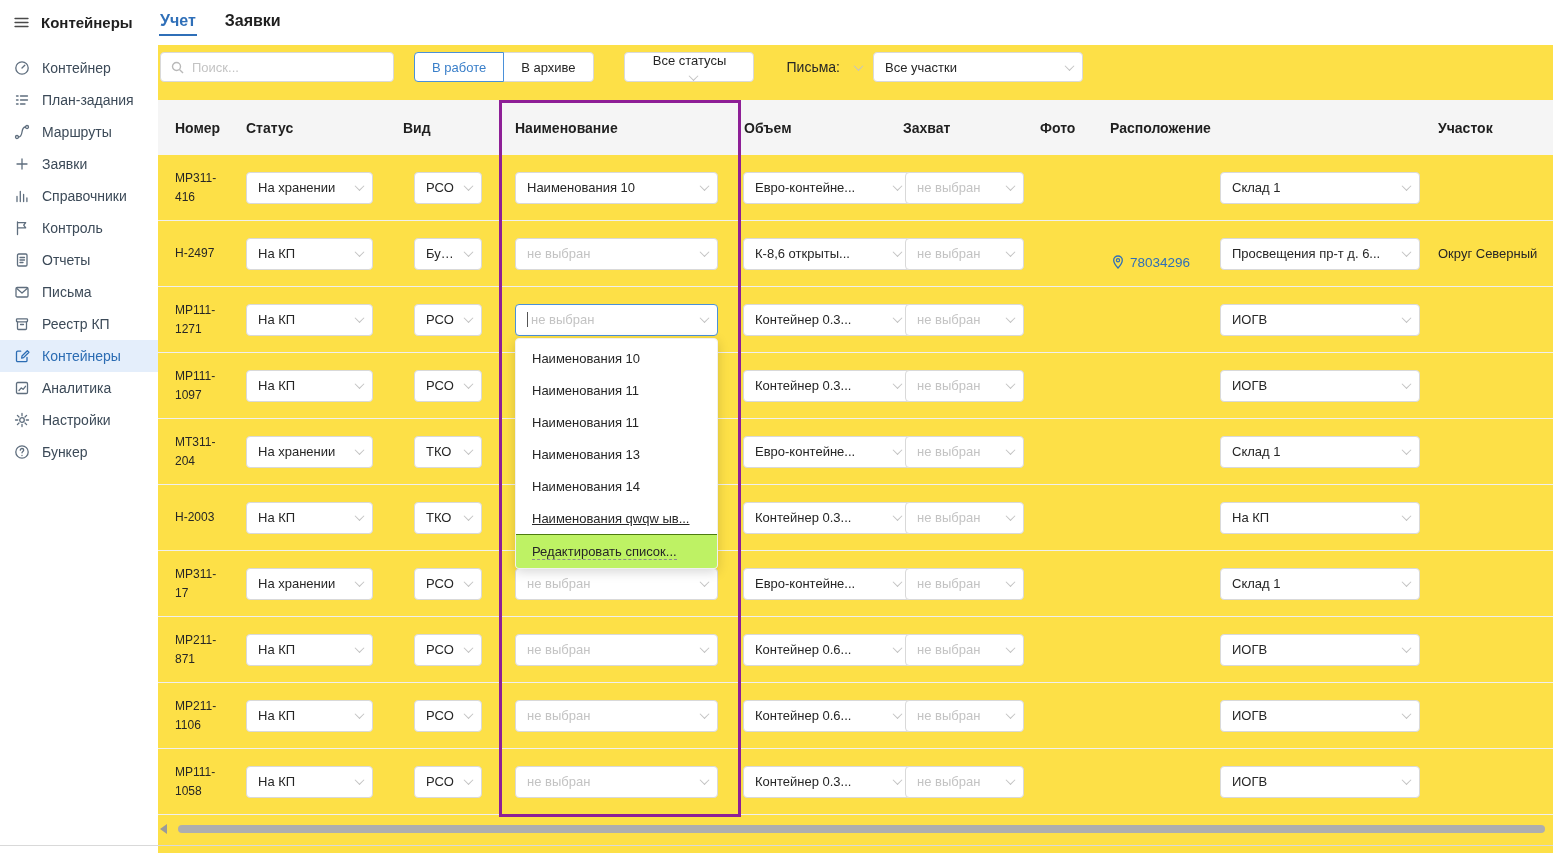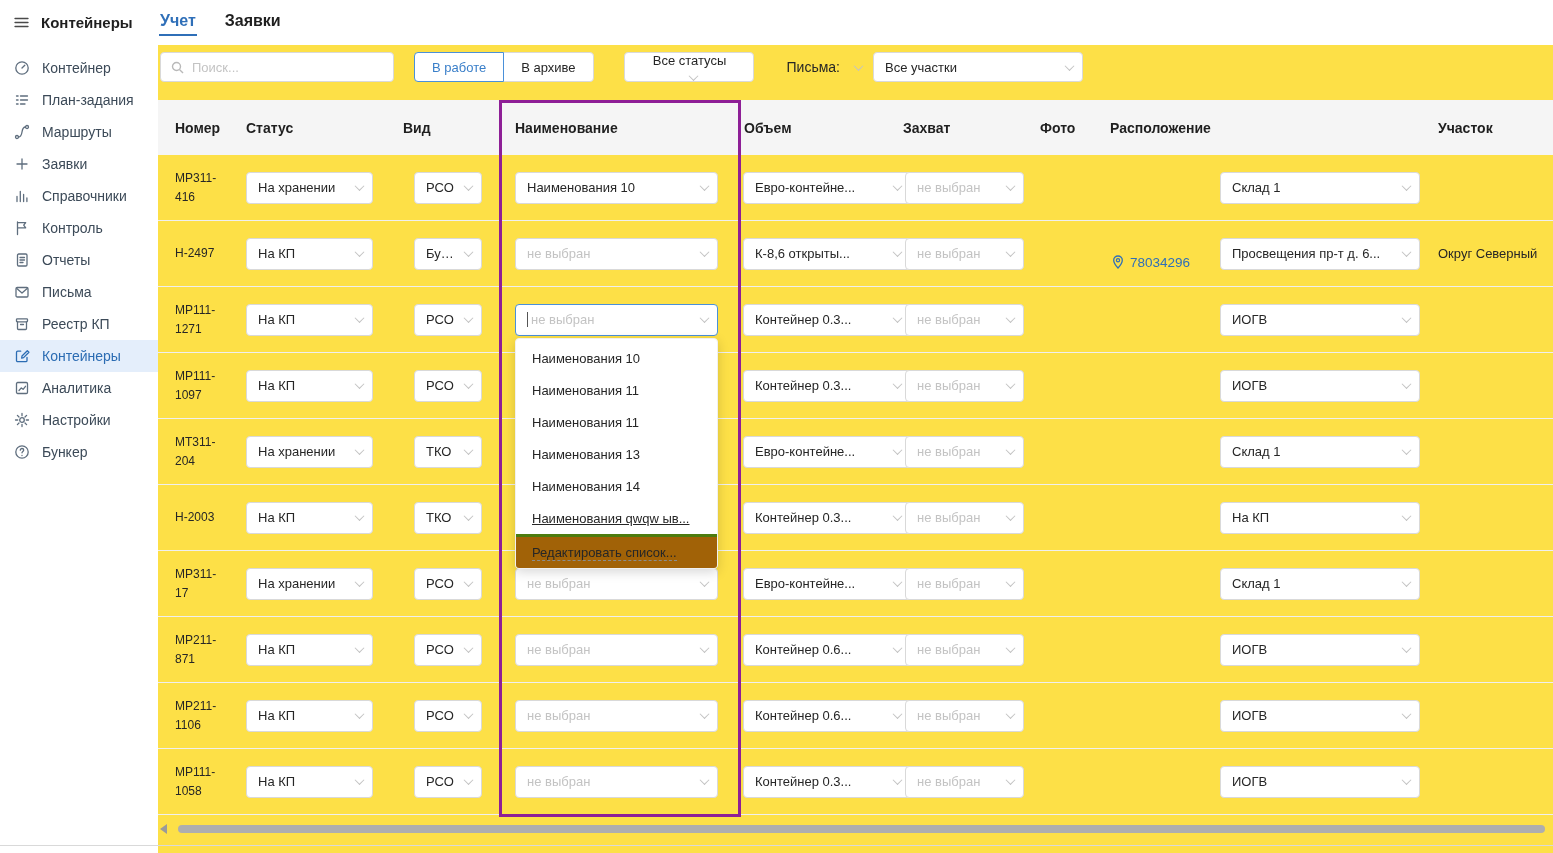--- a/index.html
+++ b/index.html
@@ -69,21 +69,21 @@
   .w-grip{width:119px;margin-left:10px;}
   .c-loc{display:flex;align-items:flex-end;justify-content:flex-end;padding-right:10px;}
   .w-loc{width:200px;flex:none;}
   .loc-link{display:flex;align-items:center;gap:6px;margin-right:auto;margin-left:12px;color:#2f6fb8;font-size:13.5px;cursor:pointer;white-space:nowrap;}
   .c-section{padding-left:8px;font-size:13px;color:#262626;white-space:nowrap;}
 
   
   .popup{position:absolute;left:515px;top:338px;width:203px;background:#fff;border:1px solid #f0f0f0;border-radius:4px;box-shadow:0 3px 12px rgba(0,0,0,.16);z-index:30;padding-top:3px;overflow:hidden;}
   .opt{height:32px;display:flex;align-items:center;padding:0 16px;font-size:13px;color:#262626;cursor:pointer;white-space:nowrap;overflow:hidden;}
   .opt.hovered{text-decoration:underline;}
-  .popup .edit{height:34px;background:#a16207;border-top:3px solid #4d7c0f;display:flex;align-items:center;padding:0 16px;font-size:13px;color:#262626;cursor:pointer;white-space:nowrap;}
+  .popup .edit{height:34px;background:#bef264;border-top:1px solid #4d7c0f;display:flex;align-items:center;padding:0 16px;font-size:13px;color:#262626;cursor:pointer;white-space:nowrap;}
   .popup .edit span{border-bottom:1px dashed #8c8c8c;}
 
   
   .annotation{position:absolute;left:499px;top:100px;width:242px;height:717px;border:3px solid #8e1f96;z-index:40;pointer-events:none;}
 
   
   .hscroll{position:absolute;top:777px;left:0;right:0;height:14px;display:flex;align-items:center;}
   .sb-arrow{width:0;height:0;border-top:5px solid transparent;border-bottom:5px solid transparent;border-right:7px solid #9a9a9a;margin-left:2px;cursor:pointer;}
   .sb-bar{flex:1;height:8px;background:#aeaeae;border-radius:4px;margin:0 8px 0 11px;cursor:pointer;}
   .bottom-line{position:absolute;left:0;top:845px;width:100%;border-top:1px solid #d9d9d9;}

